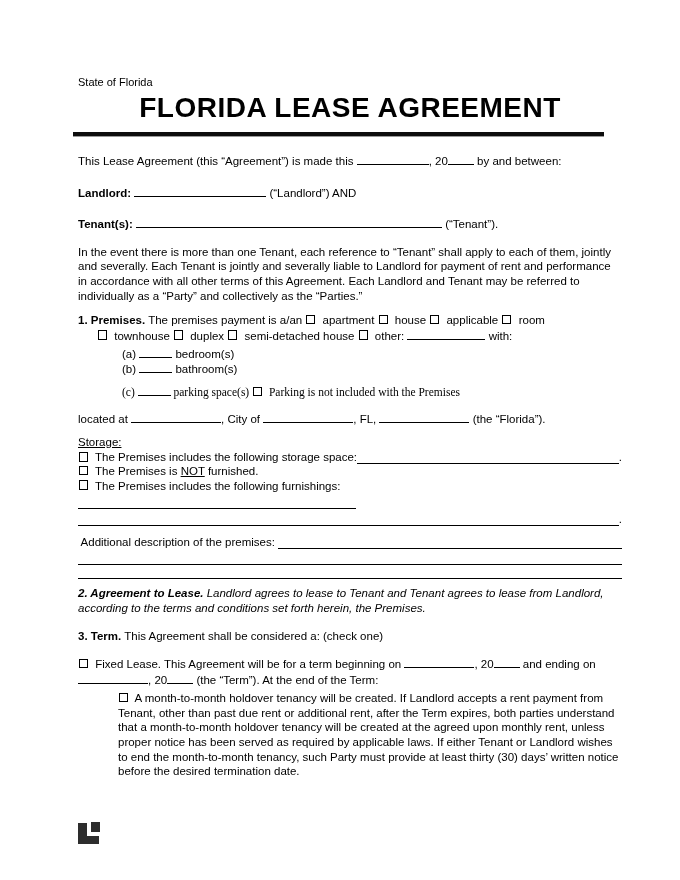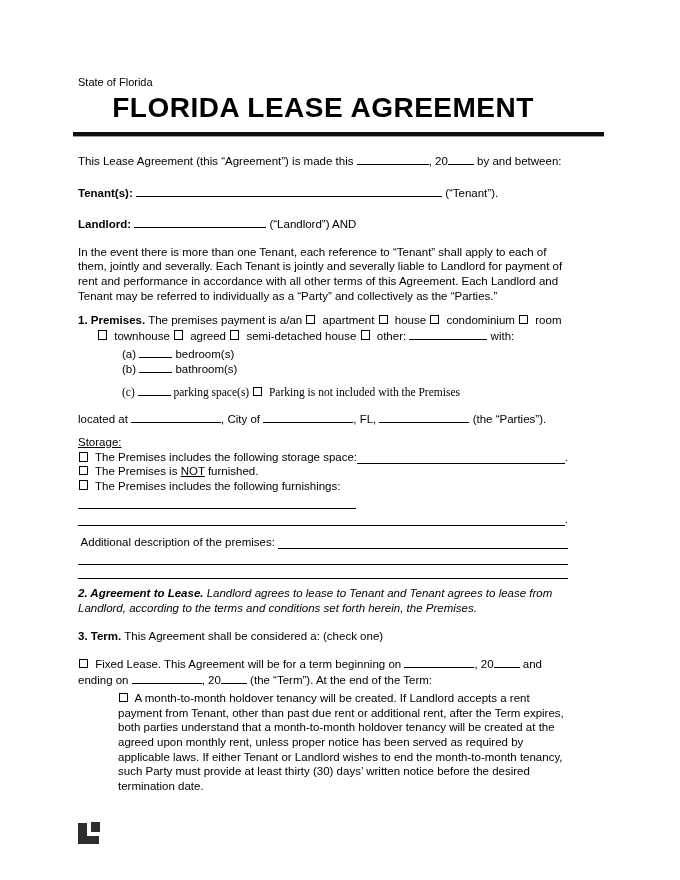--- a/index.html
+++ b/index.html
@@ -4,21 +4,21 @@
 <style>
   html,body{margin:0;padding:0;}
   .page{
     position:relative;
     width:680px;height:880px;
     background:#ffffff;
     color:#000;
     font-family:"Liberation Sans","DejaVu Sans",sans-serif;
     overflow:hidden;
     box-sizing:border-box;
-    padding:76px 112px 0 78px;
+    padding:76px 58px 0 78px;
   }
   .state-label{font-size:11px;line-height:13px;}
   .doc-title{
     font-size:28px;font-weight:bold;line-height:30px;
     text-align:center;margin-top:4px;letter-spacing:0.5px;
     white-space:nowrap;
   }
   .title-rule{
     height:4px;background:#0d0d0d;border-bottom:1.5px solid #9a9a9a;
     margin:9px 0 0 -5px;width:531px;
@@ -55,29 +55,29 @@
 </style>
 </head>
 <body style="color: rgb(0, 0, 0);">
 
 <div class="page">
   <div class="state-label">State of Florida</div>
   <div class="doc-title">FLORIDA LEASE AGREEMENT</div>
   <div class="title-rule"></div>
   <div class="doc">
       <div class="line" style="margin-top: 0px;"><span>This Lease Agreement (this “Agreement”) is made this </span><span class="blank" style="width: 72px;"></span><span>, 20</span><span class="blank" style="width: 26px;"></span><span> by and between:</span></div>
+      <div class="line" style="margin-top: 16px;"><span class="bold">Landlord:</span><span> </span><span class="blank" style="width: 132px;"></span><span> (“Landlord”) AND</span></div>
       <div class="line" style="margin-top: 16px;"><span class="bold">Tenant(s):</span><span> </span><span class="blank" style="width: 306px;"></span><span> (“Tenant”).</span></div>
-      <div class="line" style="margin-top: 16px;"><span class="bold">Landlord:</span><span> </span><span class="blank" style="width: 132px;"></span><span> (“Landlord”) AND</span></div>
       <div class="line" style="margin-top: 13px;"><span>In the event there is more than one Tenant, each reference to “Tenant” shall apply to each of them, jointly and severally. Each Tenant is jointly and severally liable to Landlord for payment of rent and performance in accordance with all other terms of this Agreement. Each Landlord and Tenant may be referred to individually as a “Party” and collectively as the “Parties.”</span></div>
-      <div class="line" style="margin-top: 10px;"><span class="bold">1. Premises.</span><span> The premises payment is a/an </span><span class="cb"></span><span> apartment </span><span class="cb"></span><span> house </span><span class="cb"></span><span> condominium </span><span class="cb"></span><span> room</span></div>
-      <div class="line" style="margin-left: 19px; margin-top: 0px;"><span class="cb"></span><span> townhouse </span><span class="cb"></span><span> agreed </span><span class="cb"></span><span> semi-detached house </span><span class="cb"></span><span> other: </span><span class="blank" style="width: 78px;"></span><span> with:</span></div>
+      <div class="line" style="margin-top: 10px;"><span class="bold">1. Premises.</span><span> The premises payment is a/an </span><span class="cb"></span><span> apartment </span><span class="cb"></span><span> house </span><span class="cb"></span><span> applicable </span><span class="cb"></span><span> room</span></div>
+      <div class="line" style="margin-left: 19px; margin-top: 0px;"><span class="cb"></span><span> townhouse </span><span class="cb"></span><span> duplex </span><span class="cb"></span><span> semi-detached house </span><span class="cb"></span><span> other: </span><span class="blank" style="width: 78px;"></span><span> with:</span></div>
       <div class="line tight" style="margin-left: 44px; margin-top: 3px;"><span>(a) </span><span class="blank" style="width: 33px;"></span><span> bedroom(s)</span></div>
       <div class="line tight" style="margin-left: 44px; margin-top: 0px;"><span>(b) </span><span class="blank" style="width: 33px;"></span><span> bathroom(s)</span></div>
       <div class="line tight" style="margin-left: 44px; margin-top: 9px; font-family: Liberation Serif, serif;"><span>(c) </span><span class="blank" style="width: 33px;"></span><span> parking space(s) </span><span class="cb"></span><span> Parking is not included with the Premises</span></div>
-      <div class="line" style="margin-top: 12px;"><span>located at </span><span class="blank" style="width: 90px;"></span><span>, City of </span><span class="blank" style="width: 90px;"></span><span>, FL, </span><span class="blank" style="width: 90px;"></span><span> (the “Parties”).</span></div>
+      <div class="line" style="margin-top: 12px;"><span>located at </span><span class="blank" style="width: 90px;"></span><span>, City of </span><span class="blank" style="width: 90px;"></span><span>, FL, </span><span class="blank" style="width: 90px;"></span><span> (the “Florida”).</span></div>
       <div class="line" style="margin-top: 9px;"><span class="und">Storage:</span></div>
       <div class="line flex" style="margin-top: 0px;"><span class="cb"></span><span> The Premises includes the following storage space:</span><span class="blank fill"></span><span>.</span></div>
       <div class="line" style="margin-top: 0px;"><span class="cb"></span><span> The Premises is </span><span class="und">NOT</span><span> furnished.</span></div>
       <div class="line" style="margin-top: 0px;"><span class="cb"></span><span> The Premises includes the following furnishings:</span></div>
       <div class="line" style="margin-top: 3px;"><span class="blank" style="width: 278px;"></span></div>
       <div class="line flex" style="margin-top: 0px;"><span class="blank fill"></span><span>.</span></div>
       <div class="line flex" style="margin-top: 8px;"><span> Additional description of the premises: </span><span class="blank fill"></span></div>
       <div class="line flex" style="margin-top: 2px;"><span class="blank fill"></span></div>
       <div class="line flex" style="margin-top: 0px;"><span class="blank fill"></span></div>
       <div class="line" style="margin-top: 7px; font-style: italic;"><span class="bold">2. Agreement to Lease.</span><span> Landlord agrees to lease to Tenant and Tenant agrees to lease from Landlord, according to the terms and conditions set forth herein, the Premises.</span></div>

